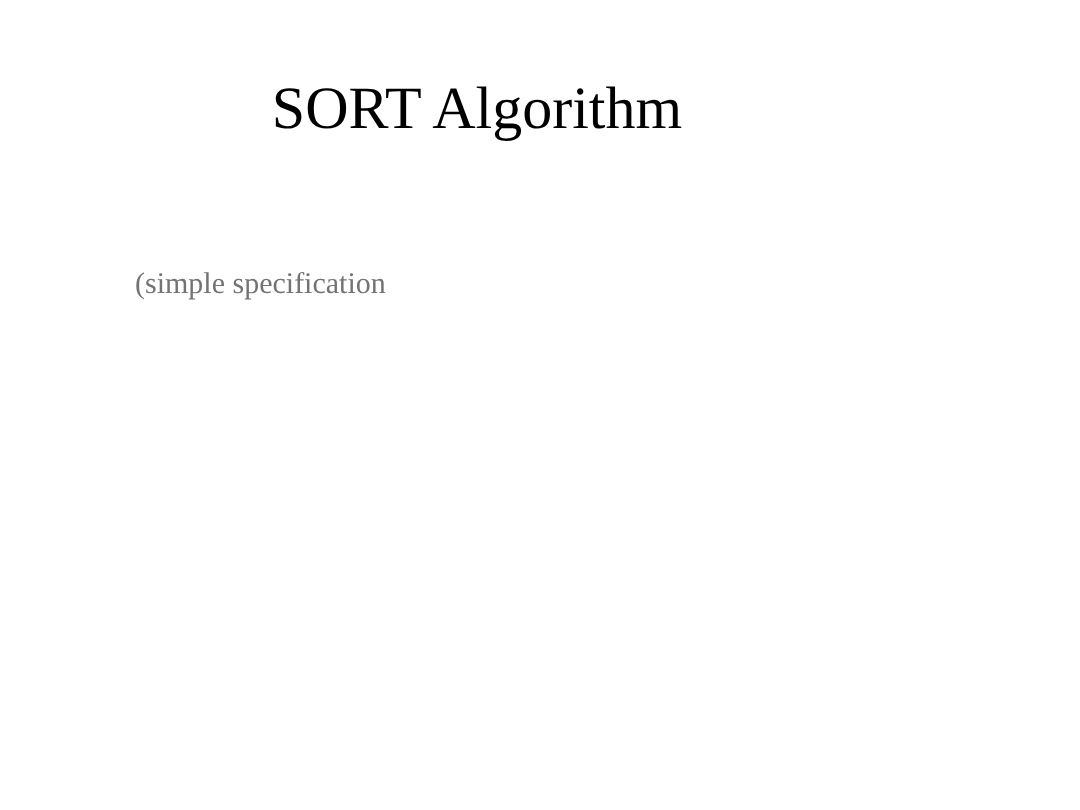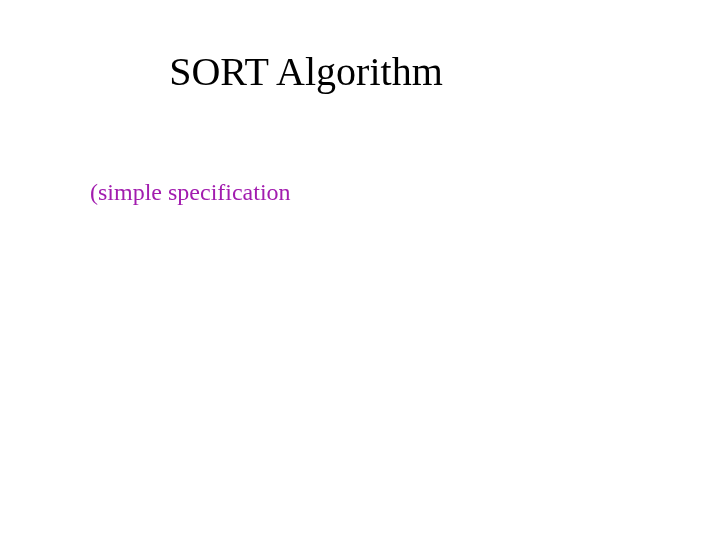--- a/index.html
+++ b/index.html
@@ -19,29 +19,30 @@
   }
   .title {
     position: absolute;
     top: 48px;
     left: 0;
     width: 612px;
     text-align: center;
     font-size: 40px;
     font-weight: normal;
     color: #000000;
+    padding-left: 12px;
   }
   .body {
     position: absolute;
     top: 170px;
     left: 90px;
     width: 560px;
-    font-size: 24px;
+    font-size: 20px;
     line-height: 1.9;
-    color: #a21caf;
+    color: #737373;
   }
   .body p {
     margin: 0;
   }
 </style>
 </head>
 <body>
 
 <div class="slide">
   <div class="title">SORT Algorithm</div>

